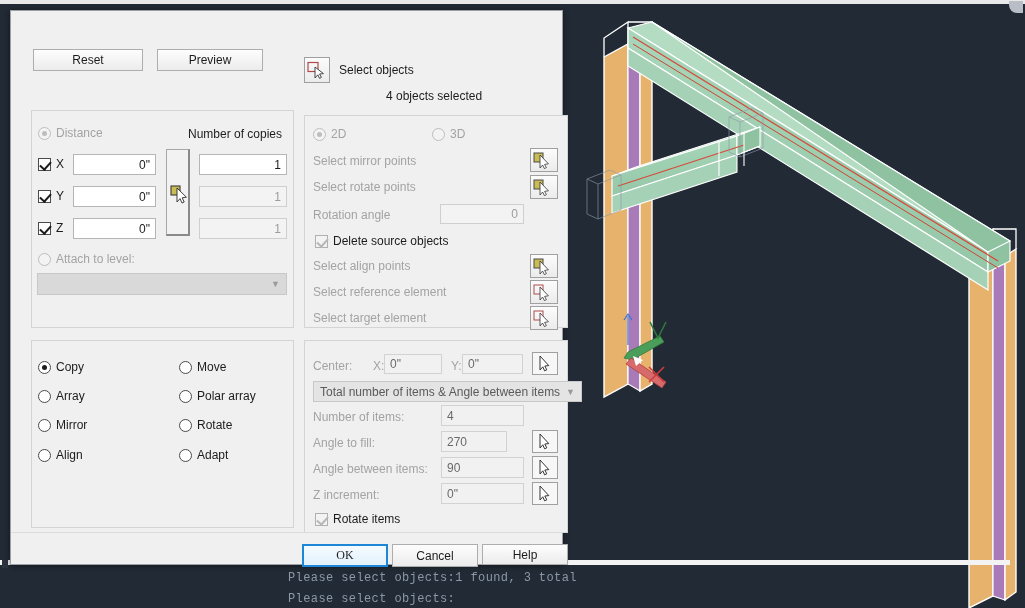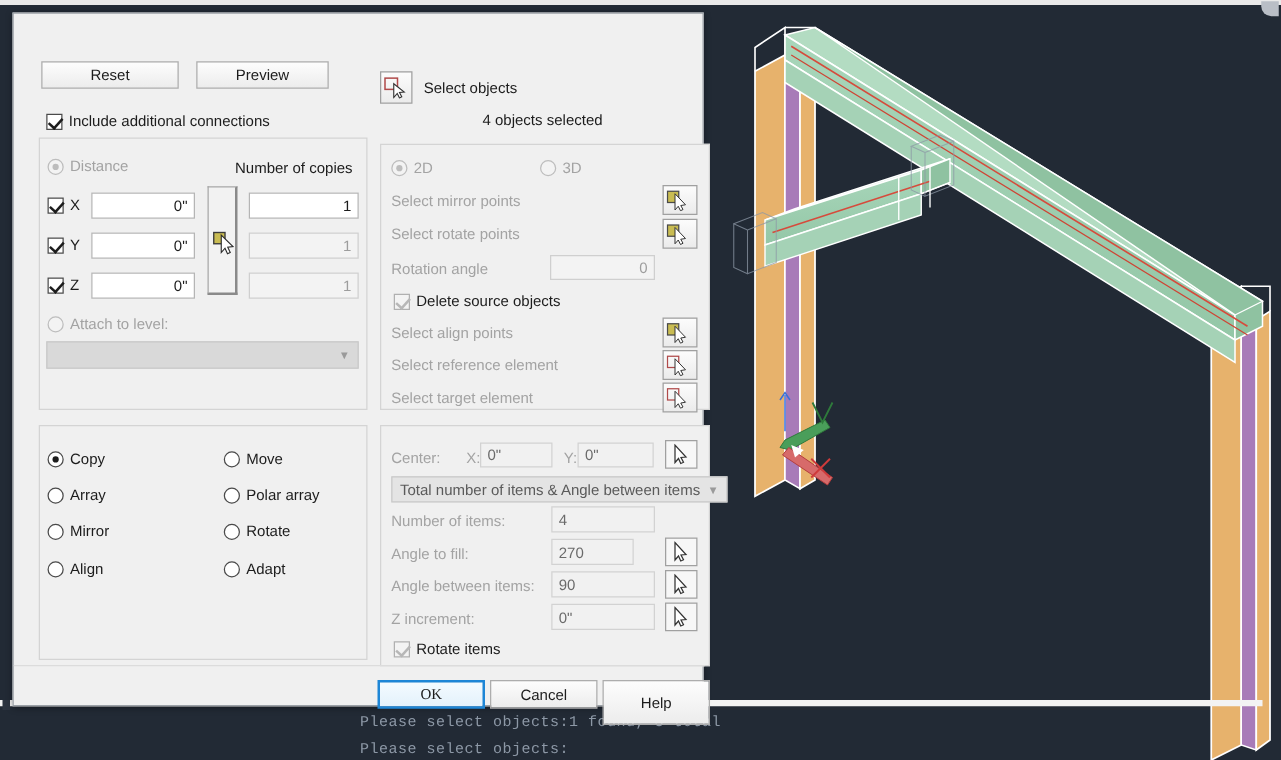--- a/index.html
+++ b/index.html
@@ -162,21 +162,21 @@
     position:absolute; background:#e4e4e4; border:1px solid #c8c8c8;
     font-size:12px; color:#5a5a5a; display:flex; align-items:center;
     padding:0 6px; cursor:default;
   }
   .combo .caret { margin-left:auto; color:#9a9a9a; font-size:9px; }
   .combo.empty { background:#d9d9d9; border-color:#c8c8c8; }
 
   
   #btn-ok     { position:absolute; left:291px; top:533px; width:86px; height:23px;font-family:Liberation Serif, serif; }
   #btn-cancel { position:absolute; left:381px; top:533px; width:86px; height:23px; }
-  #btn-help   { position:absolute; left:471px; top:533px; width:86px; height:36px; }
+  #btn-help   { position:absolute; left:471px; top:533px; width:86px; height:21px; }
 
   .sep-line { position:absolute; left:0; top:521px; width:553px; height:1px; background:#dcdcdc; }
 
   
   .cursor-arrow { position:absolute; pointer-events:none; }
 </style>
 </head>
 <body>
 
 <div id="viewport">
@@ -266,24 +266,20 @@
 </div>
 
 <div id="dialog">
 
 
   <div class="dlg-body">
 
     <div class="btn" id="btn-reset">Reset</div>
     <div class="btn" id="btn-preview">Preview</div>
 
-    <div class="cbrow" id="chk-include">
-      <span class="cb checked"></span>
-      <span class="lbl">Include additional connections</span>
-    </div>
 
     <div class="pickbtn" style="left:293px; top:46px; width:26px; height:26px;">
       <svg width="20" height="18" viewBox="0 0 20 18">
         <rect x="1" y="1.5" width="10" height="9" fill="none" stroke="#b04a4a" stroke-width="1.2"></rect>
         <polygon points="8,6 8,17 10.8,13.8 12.6,17.4 14.4,16.4 12.6,13 16.4,12.6" fill="#ffffff" stroke="#333" stroke-width="0.9"></polygon>
       </svg>
     </div>
     <div class="lbl-static" style="left:328px; top:52px;">Select objects</div>
     <div class="lbl-static" style="left:344px; top:78px;margin-left:31px;">4 objects selected</div>
 

